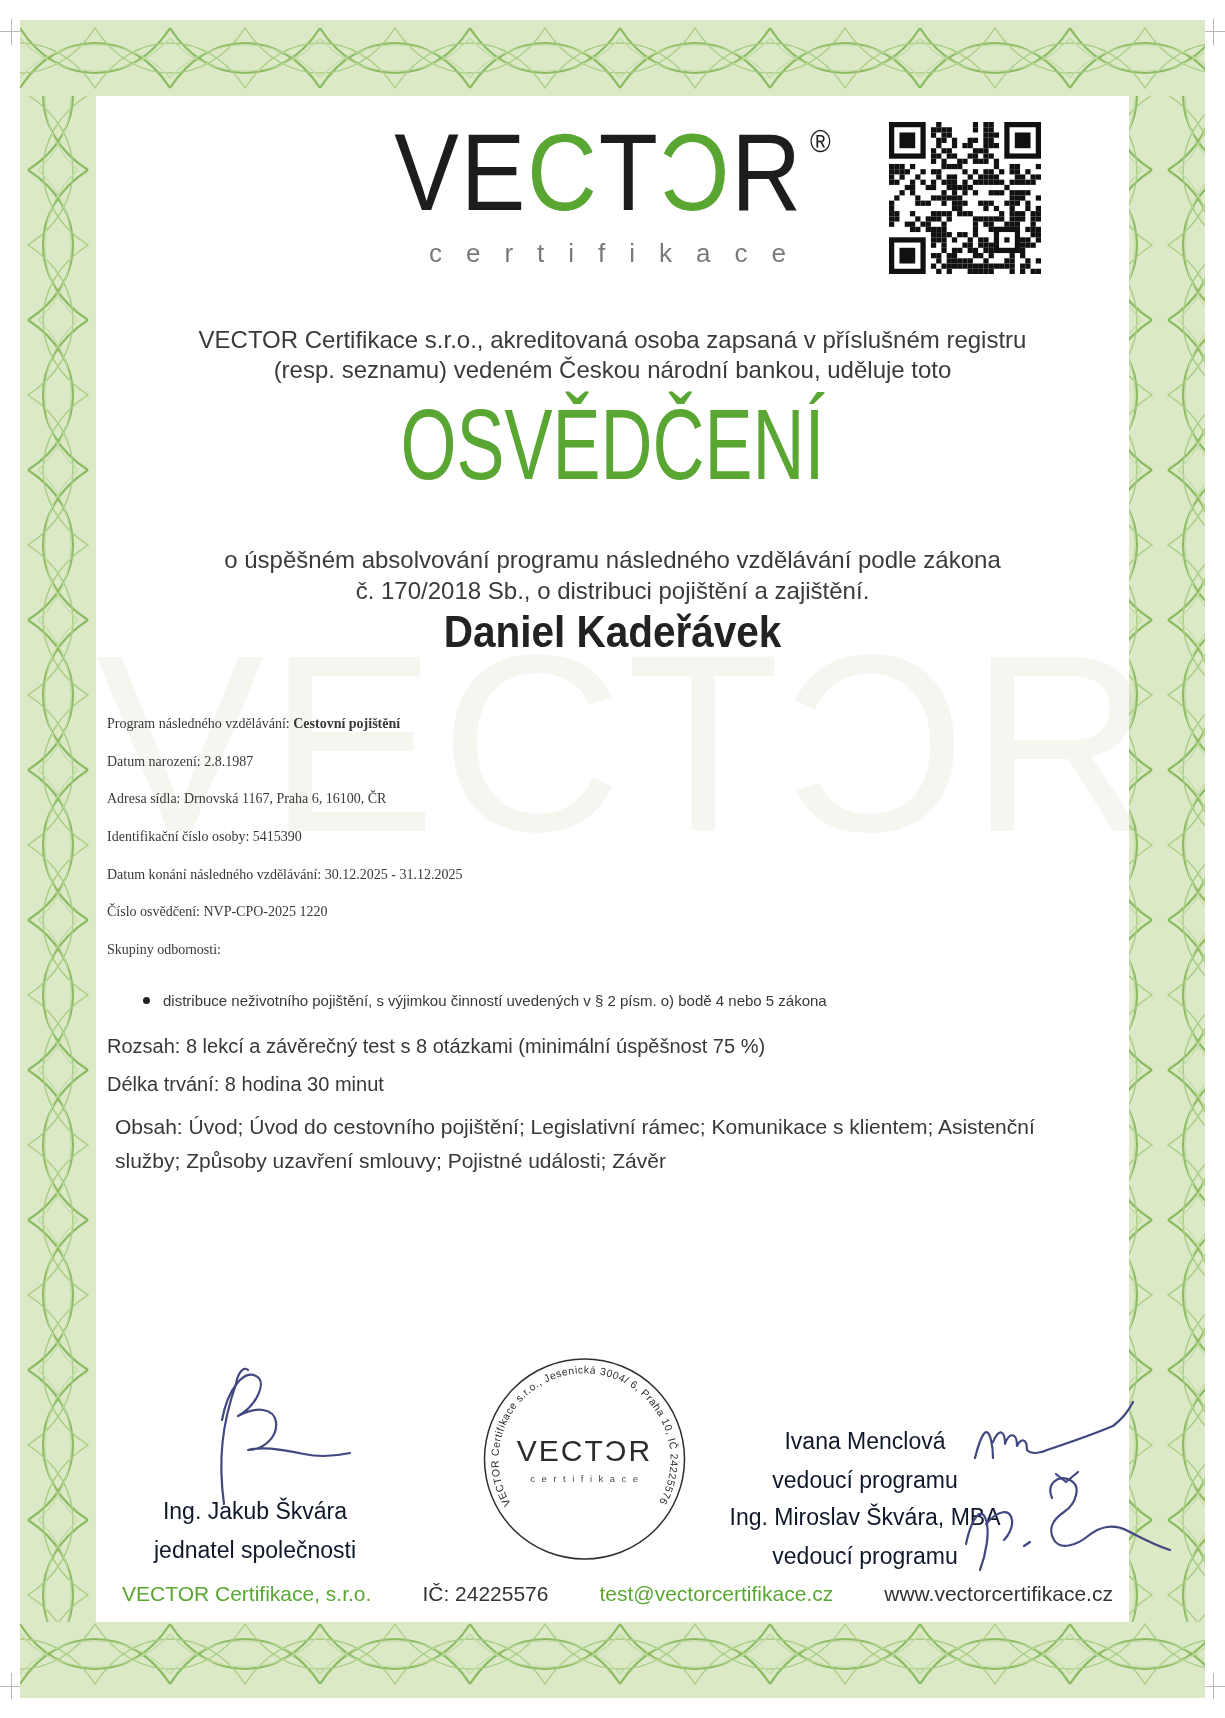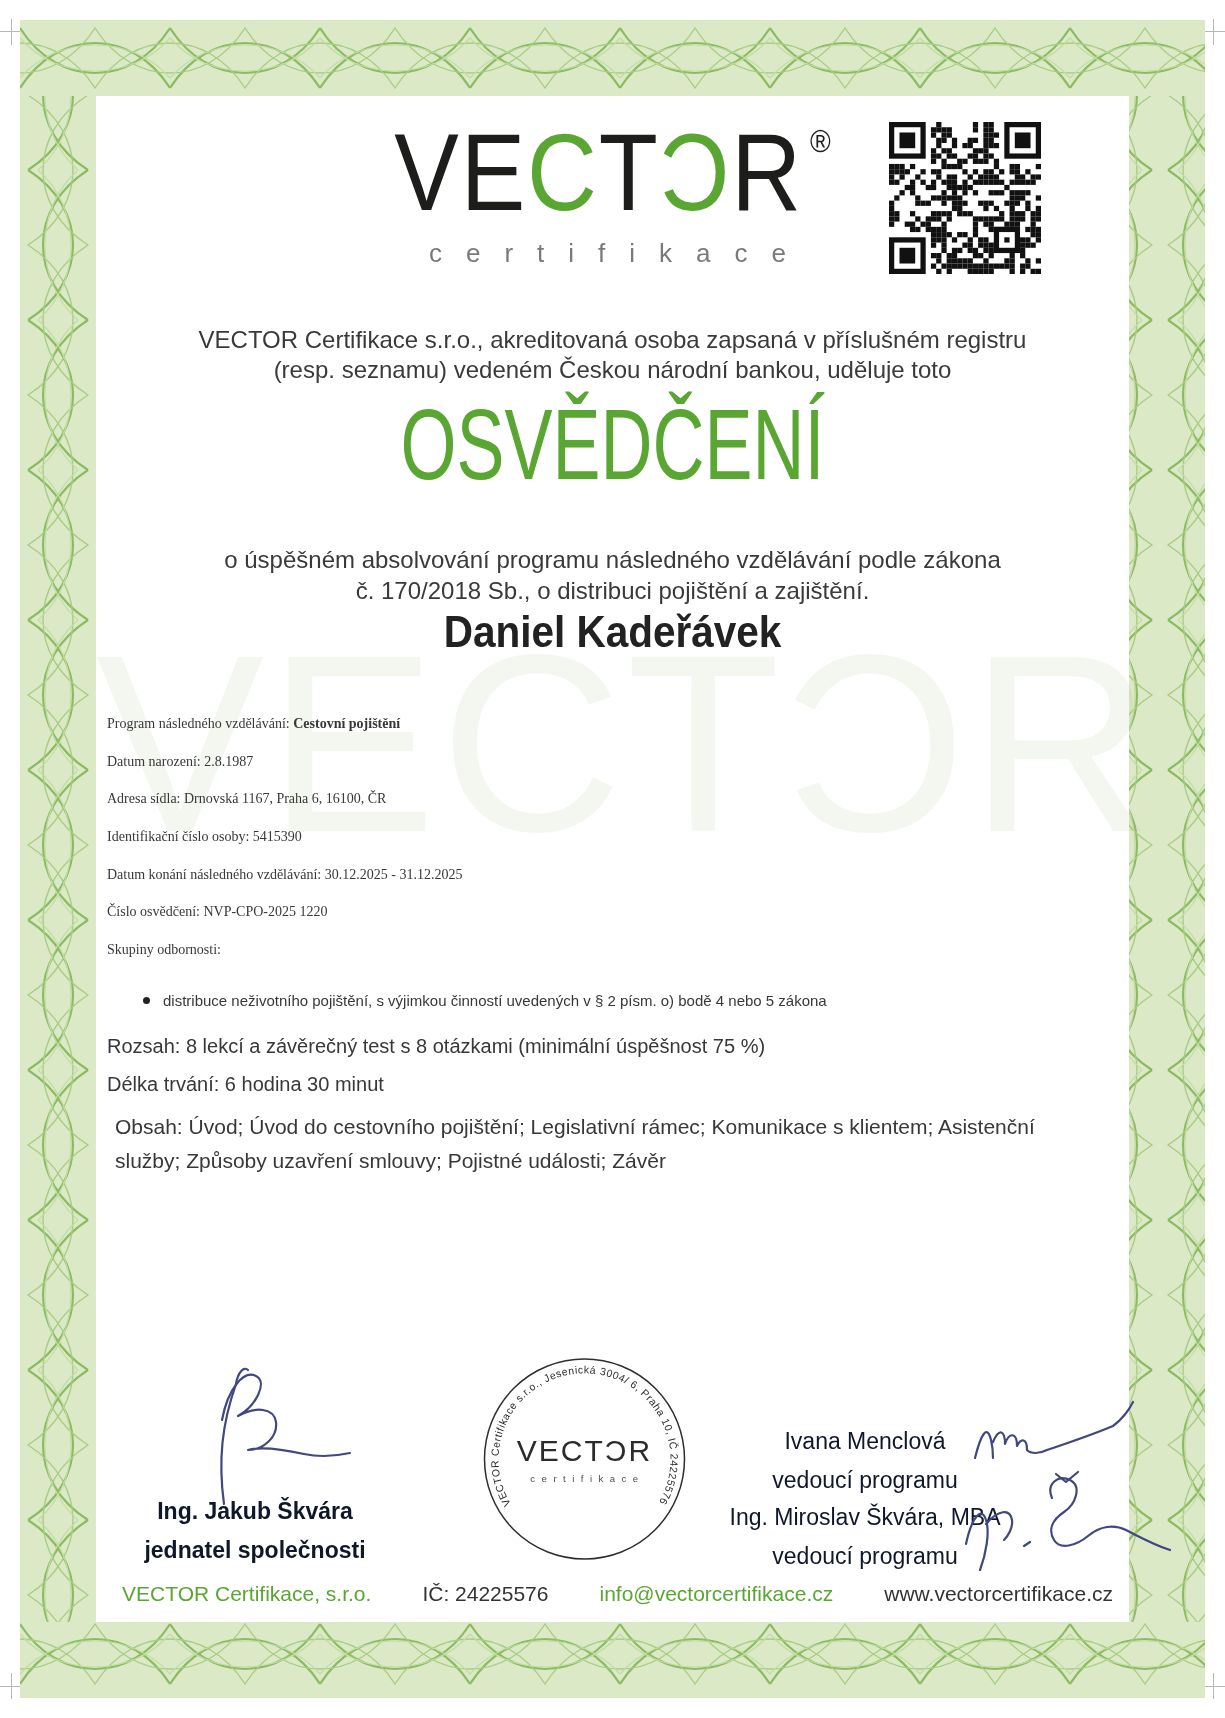--- a/index.html
+++ b/index.html
@@ -46,21 +46,21 @@
   
   .sig{position:absolute;z-index:3;}
   .sig path{fill:none;stroke:#41477f;stroke-width:2.2;stroke-linecap:round;stroke-linejoin:round;}
   .stamp-svg{position:absolute;left:477px;top:1350px;z-index:2;}
   .stamp-center{position:absolute;left:477px;top:1350px;width:215px;height:218px;z-index:3;
                 display:flex;flex-direction:column;align-items:center;justify-content:center;color:#2b2b2b;}
   .stamp-word{font-size:30px;letter-spacing:2px;}
   .stamp-sub{font-size:9.5px;letter-spacing:6.5px;margin-top:5px;margin-left:6px;color:#4a4a4a;}
   .signer{position:absolute;text-align:center;font-size:23px;color:#0f172a;z-index:2;}
   .signer .name{margin-bottom:12px;}
-  .signer-left{left:110px;top:1498px;width:290px;font-weight:bold;}
+  .signer-left{left:110px;top:1498px;width:290px;}
   .signer-right-top{left:700px;top:1428px;width:330px;}
   .signer-right-bottom{left:690px;top:1504px;width:350px;}
   
   .footer{position:absolute;left:122px;right:112px;top:1582px;display:flex;
           justify-content:space-between;align-items:baseline;font-size:21px;color:#333;z-index:2;}
   .footer .green-text{color:#5aa632;text-align:right;}
 </style>
 </head>
 <body>
 
@@ -477,21 +477,21 @@
       <div class="row">Skupiny odbornosti:</div>
     </div>
 
     <div class="bullet-row">
       <span class="bullet-dot"></span>
       <span>distribuce neživotního pojištění, s výjimkou činností uvedených v § 2 písm. o) bodě 4 nebo 5 zákona</span>
     </div>
 
     <div class="scope-block">
       <div class="row"><span>Rozsah:</span> <span>8 lekcí a závěrečný test s 8 otázkami (minimální úspěšnost 75 %)</span></div>
-      <div class="row"><span>Délka trvání:</span> <span>6 hodina 30 minut</span></div>
+      <div class="row"><span>Délka trvání:</span> <span>8 hodina 30 minut</span></div>
       <p class="para"><span>Obsah:</span> <span>Úvod; Úvod do cestovního pojištění; Legislativní rámec; Komunikace s klientem; Asistenční služby; Způsoby uzavření smlouvy; Pojistné události; Závěr</span></p>
     </div>
 
     <svg class="sig" style="left:178px;top:1356px" width="195" height="155" viewBox="0 0 195 155">
       <path d="M58,28 C60,16 66,10 70,14 M58,28 C44,68 40,104 46,148"></path>
       <path d="M44,64 C50,32 66,14 78,20 C90,26 78,50 60,60 C78,50 96,52 98,66 C100,82 84,94 70,94 C84,90 108,94 126,98 C140,101 158,100 172,97"></path>
     </svg>
 
     <svg class="stamp-svg" width="215" height="218" viewBox="0 0 215 218">
       <circle cx="107.5" cy="109" r="100" fill="none" stroke="#2e2e2e" stroke-width="1.5"></circle>
@@ -525,18 +525,18 @@
       <div class="role">vedoucí programu</div>
     </div>
     <div class="signer signer-right-bottom">
       <div class="name">Ing. Miroslav Škvára, MBA</div>
       <div class="role">vedoucí programu</div>
     </div>
 
     <div class="footer">
       <span class="green-text">VECTOR Certifikace, s.r.o.</span>
       <span>IČ: 24225576</span>
-      <span class="green-text">info@vectorcertifikace.cz</span>
+      <span class="green-text">test@vectorcertifikace.cz</span>
       <span>www.vectorcertifikace.cz</span>
     </div>
 
   </div>
 </div>
 
 </body></html>

